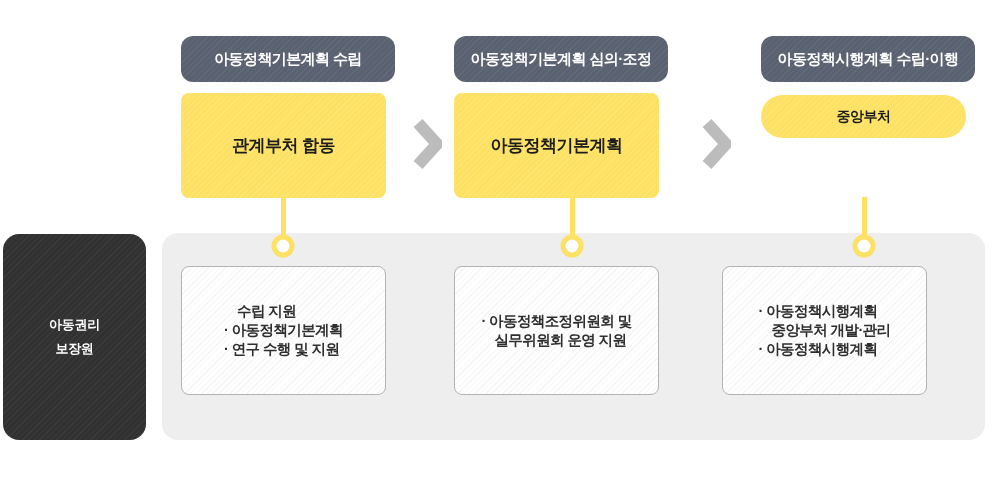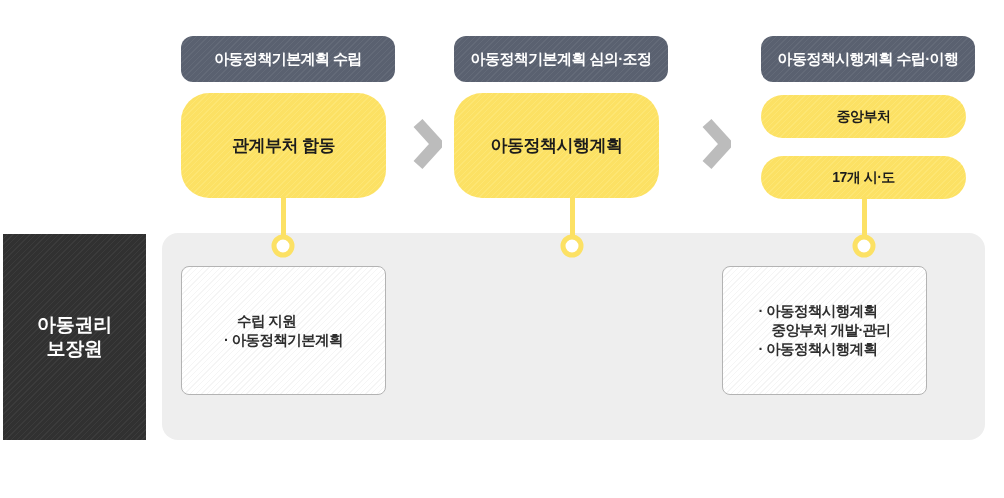--- a/index.html
+++ b/index.html
@@ -14,26 +14,26 @@
     height: 498px;
     background: #ffffff;
     overflow: hidden;
   }
 
   
   .root-box {
     position: absolute;
     left: 3px; top: 234px;
     width: 143px; height: 206px;
-    border-radius: 0;
+    border-radius: 16px;
     background: repeating-linear-gradient(135deg, #313131 0px, #313131 3px, #3b3b3b 3px, #3b3b3b 4px);
     display: flex; flex-direction: column;
     align-items: center; justify-content: center;
     color: #ffffff;
-    font-size: 19px; font-weight: 700;
+    font-size: 13px; font-weight: 700;
     line-height: 24px; letter-spacing: -0.3px;
     text-align: center;
   }
 
   
   .panel {
     position: absolute;
     left: 162px; top: 233px;
     width: 823px; height: 207px;
     border-radius: 16px;
@@ -51,21 +51,21 @@
     letter-spacing: -0.6px; white-space: nowrap;
   }
 
   
   .yellow-tex {
     background: repeating-linear-gradient(135deg, #fce164 0px, #fce164 3px, #fde673 3px, #fde673 4px);
   }
   .main-box {
     position: absolute;
     top: 93px; height: 105px; width: 205px;
-    border-radius: 28px;
+    border-radius: 8px;
     display: flex; align-items: center; justify-content: center;
     color: #1c1c1c; font-size: 17px; font-weight: 700;
     letter-spacing: -0.5px; white-space: nowrap;
   }
   .pill {
     position: absolute;
     width: 205px; height: 43px;
     border-radius: 22px;
     display: flex; align-items: center; justify-content: center;
     color: #1c1c1c; font-size: 14px; font-weight: 700;
@@ -131,50 +131,54 @@
     <span>관계부처 합동</span>
   </div>
   <div class="conn-line" style="left:281px"></div>
   <svg class="conn-ring" style="left:271px" viewBox="0 0 24 24">
     <circle cx="12" cy="12" r="9" fill="#ffffff" stroke="#fce164" stroke-width="5"></circle>
   </svg>
   <div class="support-box c1">
     <div class="support-lines">
       <div class="line cont">수립 지원</div>
       <div class="line">· 아동정책기본계획</div>
+      <div class="line">· 연구 수행 및 지원</div>
     </div>
   </div>
 
   <svg class="chevron" style="left:412px" viewBox="0 0 30 52">
     <path d="M6 5 L25 26 L6 47" fill="none" stroke="#bcbcbc" stroke-width="12"></path>
   </svg>
 
   <div class="col-header c2">
     <span>아동정책기본계획 심의·조정</span>
   </div>
   <div class="main-box yellow-tex c2">
-    <span>아동정책시행계획</span>
+    <span>아동정책기본계획</span>
   </div>
   <div class="conn-line" style="left:570px"></div>
   <svg class="conn-ring" style="left:560px" viewBox="0 0 24 24">
     <circle cx="12" cy="12" r="9" fill="#ffffff" stroke="#fce164" stroke-width="5"></circle>
   </svg>
+  <div class="support-box c2">
+    <div class="support-lines">
+      <div class="line">· 아동정책조정위원회 및</div>
+      <div class="line cont">실무위원회 운영 지원</div>
+    </div>
+  </div>
 
   <svg class="chevron" style="left:701px" viewBox="0 0 30 52">
     <path d="M6 5 L25 26 L6 47" fill="none" stroke="#bcbcbc" stroke-width="12"></path>
   </svg>
 
   <div class="col-header c3">
     <span>아동정책시행계획 수립·이행</span>
   </div>
   <div class="pill top yellow-tex c3">
     <span>중앙부처</span>
-  </div>
-  <div class="pill bottom yellow-tex c3">
-    <span>17개 시·도</span>
   </div>
   <div class="conn-line" style="left:862px"></div>
   <svg class="conn-ring" style="left:852px" viewBox="0 0 24 24">
     <circle cx="12" cy="12" r="9" fill="#ffffff" stroke="#fce164" stroke-width="5"></circle>
   </svg>
   <div class="support-box c3" style="left:722px">
     <div class="support-lines">
       <div class="line">· 아동정책시행계획</div>
       <div class="line cont">중앙부처 개발·관리</div>
       <div class="line">· 아동정책시행계획</div>

